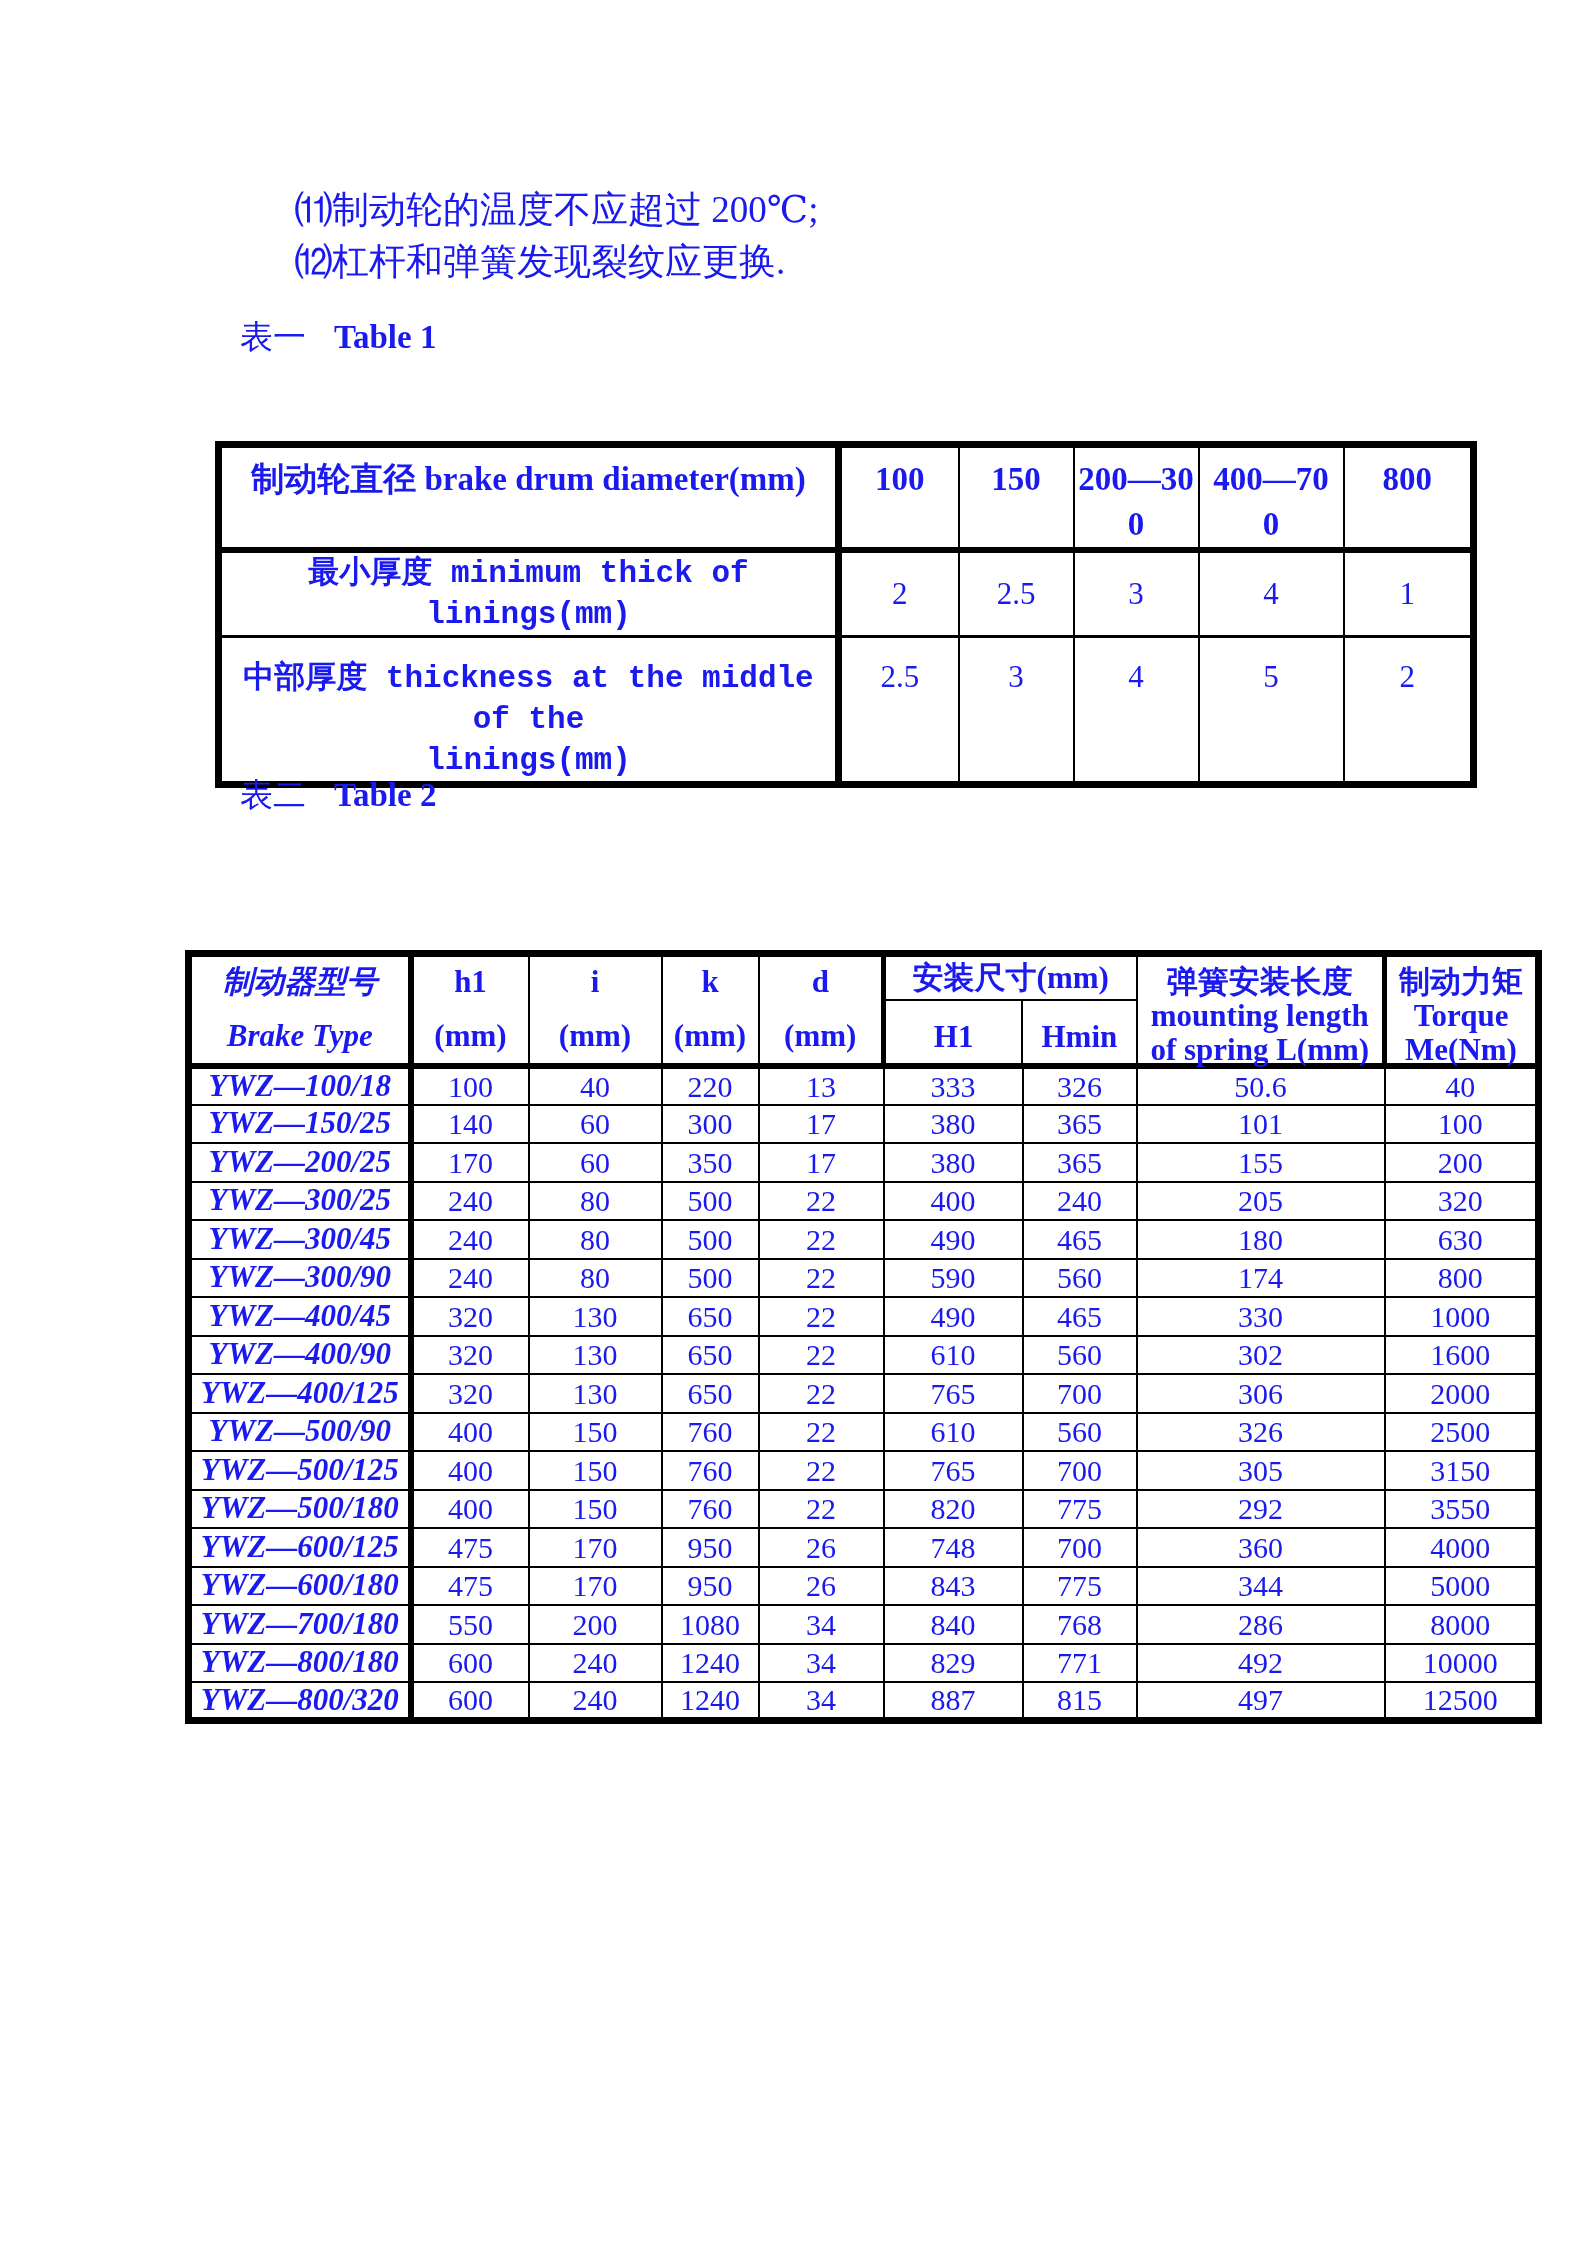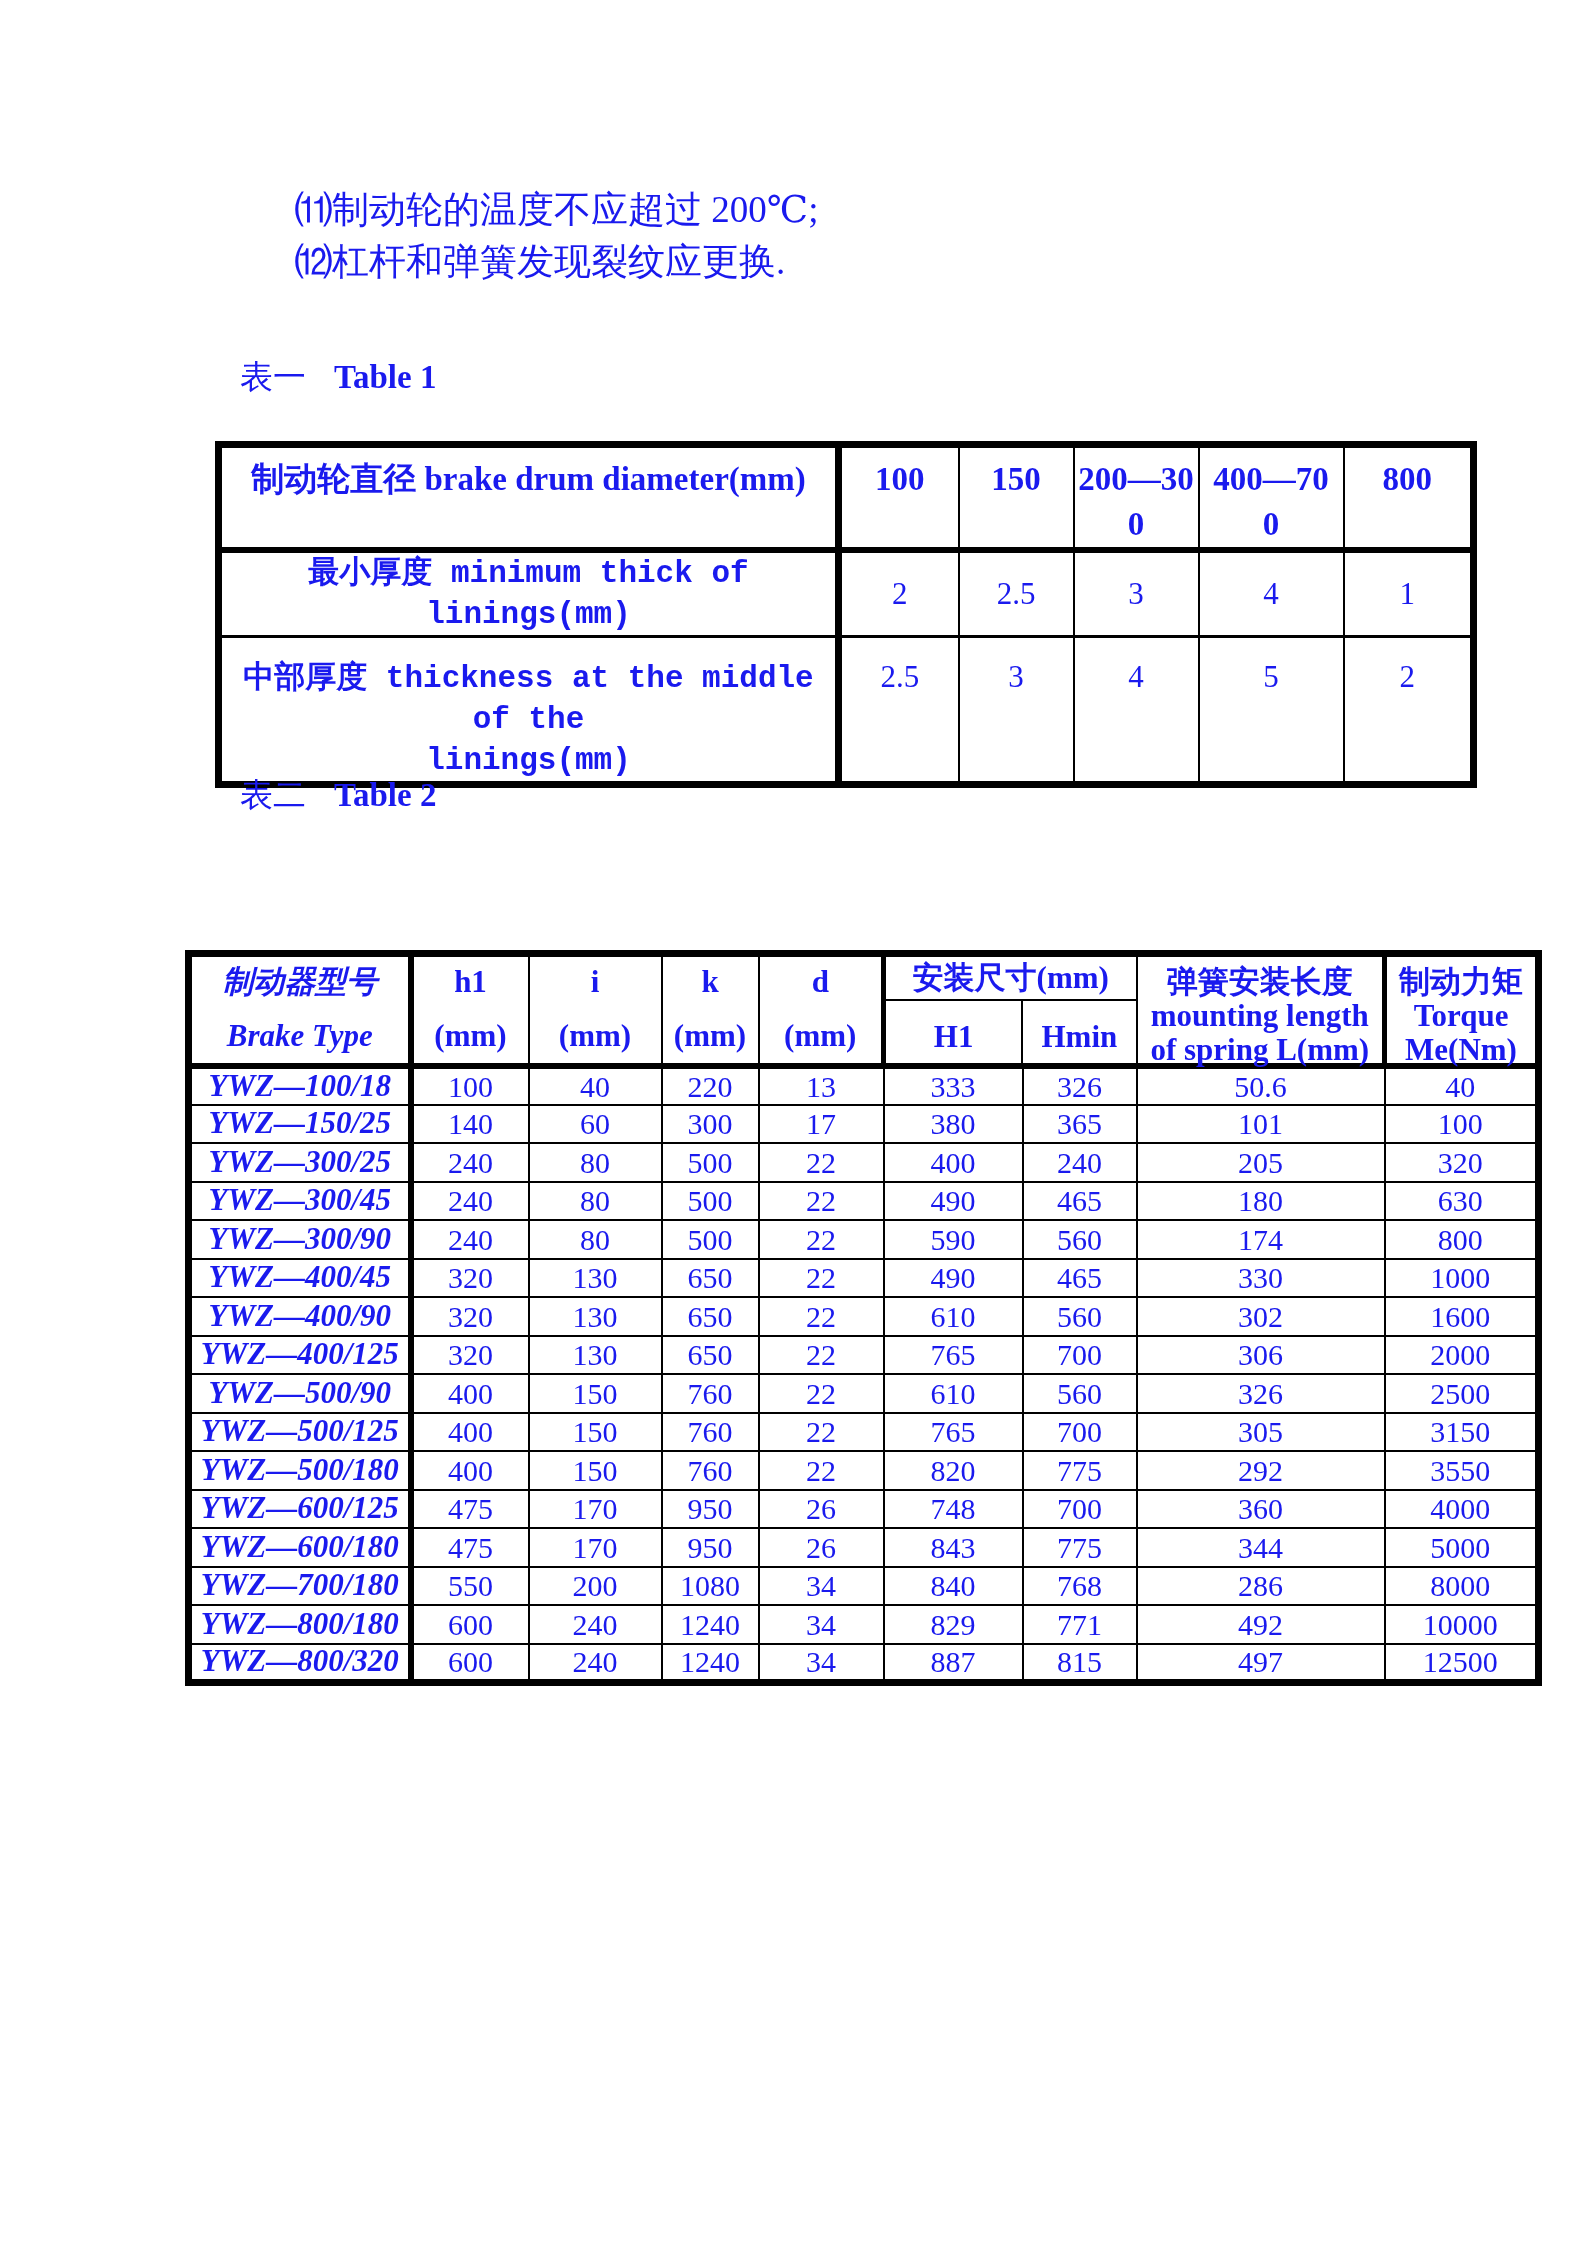--- a/index.html
+++ b/index.html
@@ -6,21 +6,21 @@
   * { box-sizing:border-box; }
   html,body { margin:0; padding:0; }
   body {
     width:1587px; height:2245px; position:relative; background:#ffffff;
     font-family:"Liberation Serif","DejaVu Serif",serif; color:var(--blue);
   }
   
   .notes { position:absolute; left:295px; top:184px; font-size:37px; line-height:52px; white-space:nowrap; }
   
   .cap { position:absolute; font-size:33px; white-space:nowrap; }
-  .cap1 { left:240px; top:315px;margin-top:40px; }
+  .cap1 { left:240px; top:315px; }
   .cap2 { left:240px; top:773px; }
   .cap .en { font-weight:bold; margin-left:28px; }
 
   
   table.t1 {
     position:absolute; left:215px; top:441px; width:1255px;
     border-collapse:collapse; table-layout:fixed;
     border:7px solid var(--ink);
   }
   .t1 th, .t1 td { border:2px solid var(--ink); text-align:center; color:var(--blue); padding:0; }
@@ -219,20 +219,31 @@
         <td>140</td>
         <td>60</td>
         <td>300</td>
         <td>17</td>
         <td>380</td>
         <td>365</td>
         <td>101</td>
         <td>100</td>
       </tr>
       <tr>
+        <td class="brake">YWZ—200/25</td>
+        <td>170</td>
+        <td>60</td>
+        <td>350</td>
+        <td>17</td>
+        <td>380</td>
+        <td>365</td>
+        <td>155</td>
+        <td>200</td>
+      </tr>
+      <tr>
         <td class="brake">YWZ—300/25</td>
         <td>240</td>
         <td>80</td>
         <td>500</td>
         <td>22</td>
         <td>400</td>
         <td>240</td>
         <td>205</td>
         <td>320</td>
       </tr>

